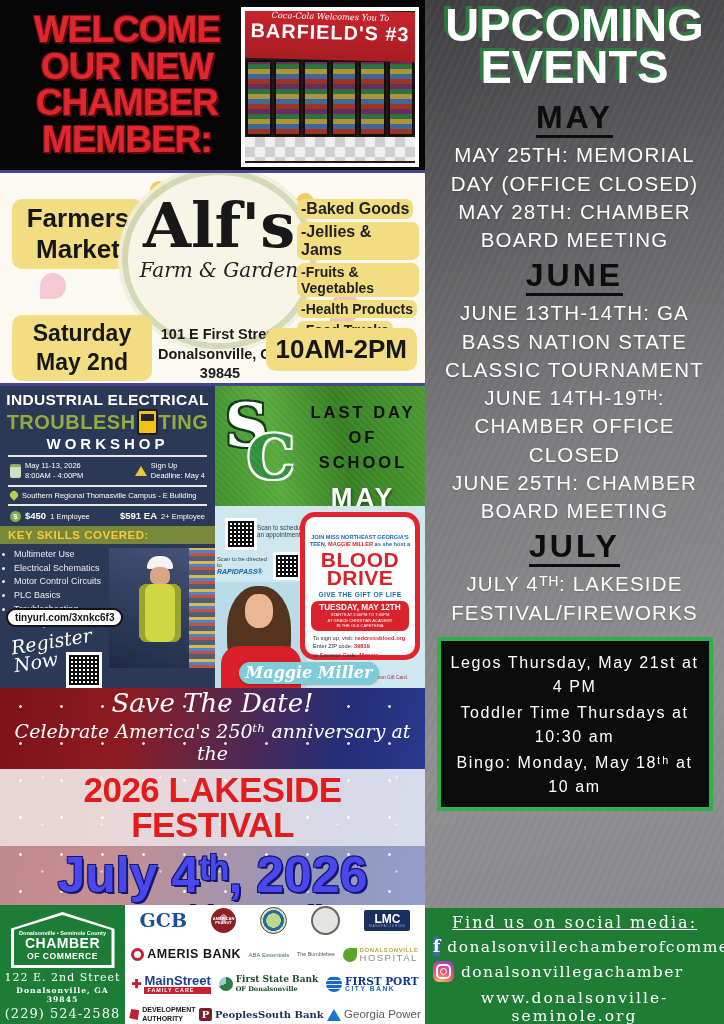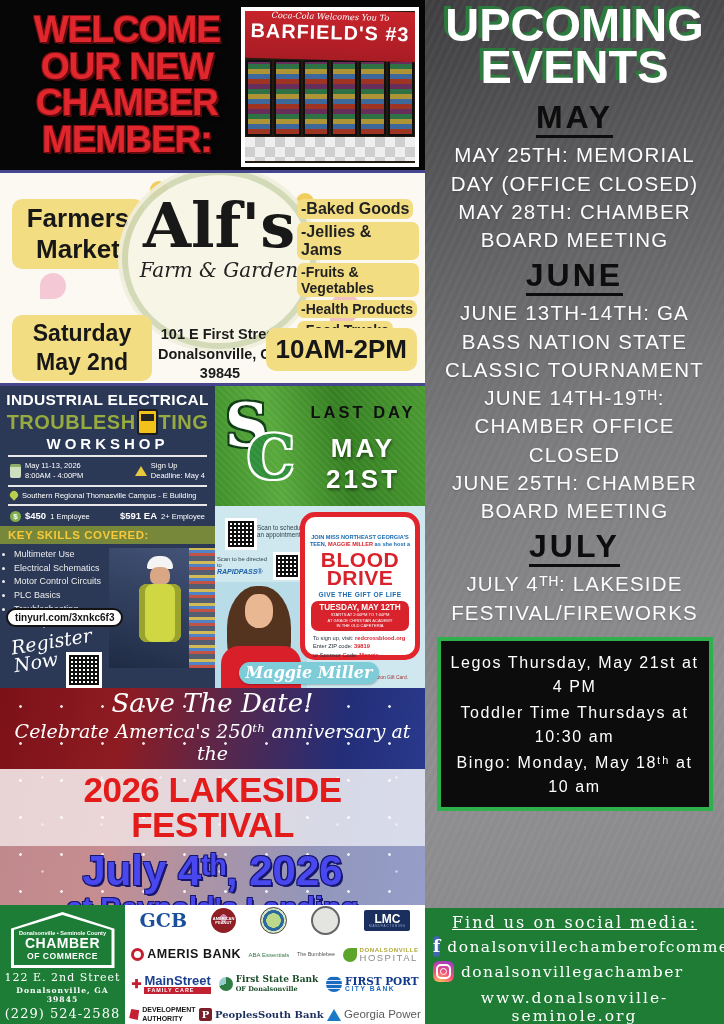--- a/index.html
+++ b/index.html
@@ -143,21 +143,21 @@
   #festival{left:0;top:688px;width:425px;height:217px;text-align:center;color:#fff;overflow:hidden;
     background:
       radial-gradient(circle, rgba(255,255,255,.85) 1px, transparent 1.7px) 0 0/41px 37px,
       radial-gradient(circle, rgba(255,255,255,.5) 1px, transparent 1.5px) 13px 19px/59px 47px,
       linear-gradient(100deg,#7d1118 0%,#8e1b22 28%,#55284e 52%,#232e78 76%,#2c3c92 100%);}
   .fest-script1{font-family:"DejaVu Serif",serif;font-style:italic;font-size:26px;margin-top:0px;}
   .fest-script2{font-family:"DejaVu Serif",serif;font-style:italic;font-size:19px;margin-top:2px;}
   .fest-band1{margin-top:5px;background:rgba(255,255,255,.82);padding:3px 0 4px;}
   .fest-title{font-weight:900;font-size:35px;color:#e31b1b;letter-spacing:-.5px;line-height:1;}
   .fest-band2{background:rgba(255,255,255,.5);padding:3px 0 6px;}
-  .fest-date{font-weight:900;font-size:42px;color:#4848ee;line-height:1.05;
+  .fest-date{font-weight:900;font-size:50px;color:#4848ee;line-height:1.05;
     text-shadow:2px 2px 0 #16166e,-1px -1px 0 #16166e,1px -1px 0 #16166e,-1px 1px 0 #16166e;}
   .fest-loc{font-weight:900;font-size:29px;color:#4848ee;line-height:1.05;
     text-shadow:2px 2px 0 #16166e,-1px -1px 0 #16166e,1px -1px 0 #16166e,-1px 1px 0 #16166e;}
 
   
   #bottom-left{left:0;top:905px;width:425px;height:119px;display:flex;}
   .chamber{width:125px;background:#1d7c36;color:#fff;text-align:center;box-sizing:border-box;padding-top:5px;}
   .ch-logo{width:104px;height:56px;margin:2px auto 3px;position:relative;
     clip-path:polygon(0 30%,50% 0,100% 30%,100% 100%,0 100%);background:#fff;}
   .ch-logo-in{position:absolute;inset:3px;clip-path:polygon(0 30%,50% 0,100% 30%,100% 100%,0 100%);
@@ -361,20 +361,21 @@
 
 </div>
 
 <div class="abs" id="school">
   <div class="sc-logo">
     <span class="sc-s">S</span>
     <span class="sc-c">C</span>
   </div>
   <div class="school-text">
     <div class="school-l1">LAST DAY</div>
+    <div class="school-l1">OF SCHOOL</div>
     <div class="school-l3">MAY 21ST</div>
   </div>
 </div>
 
 <div class="abs" id="blood">
   <div class="bd-qr1 qr"></div>
   <div class="bd-lab1">Scan to schedule an appointment.</div>
   <div class="bd-lab2">
     <span>Scan to be directed to</span><br>
     <span class="bd-brand">RAPIDPASS®</span>

